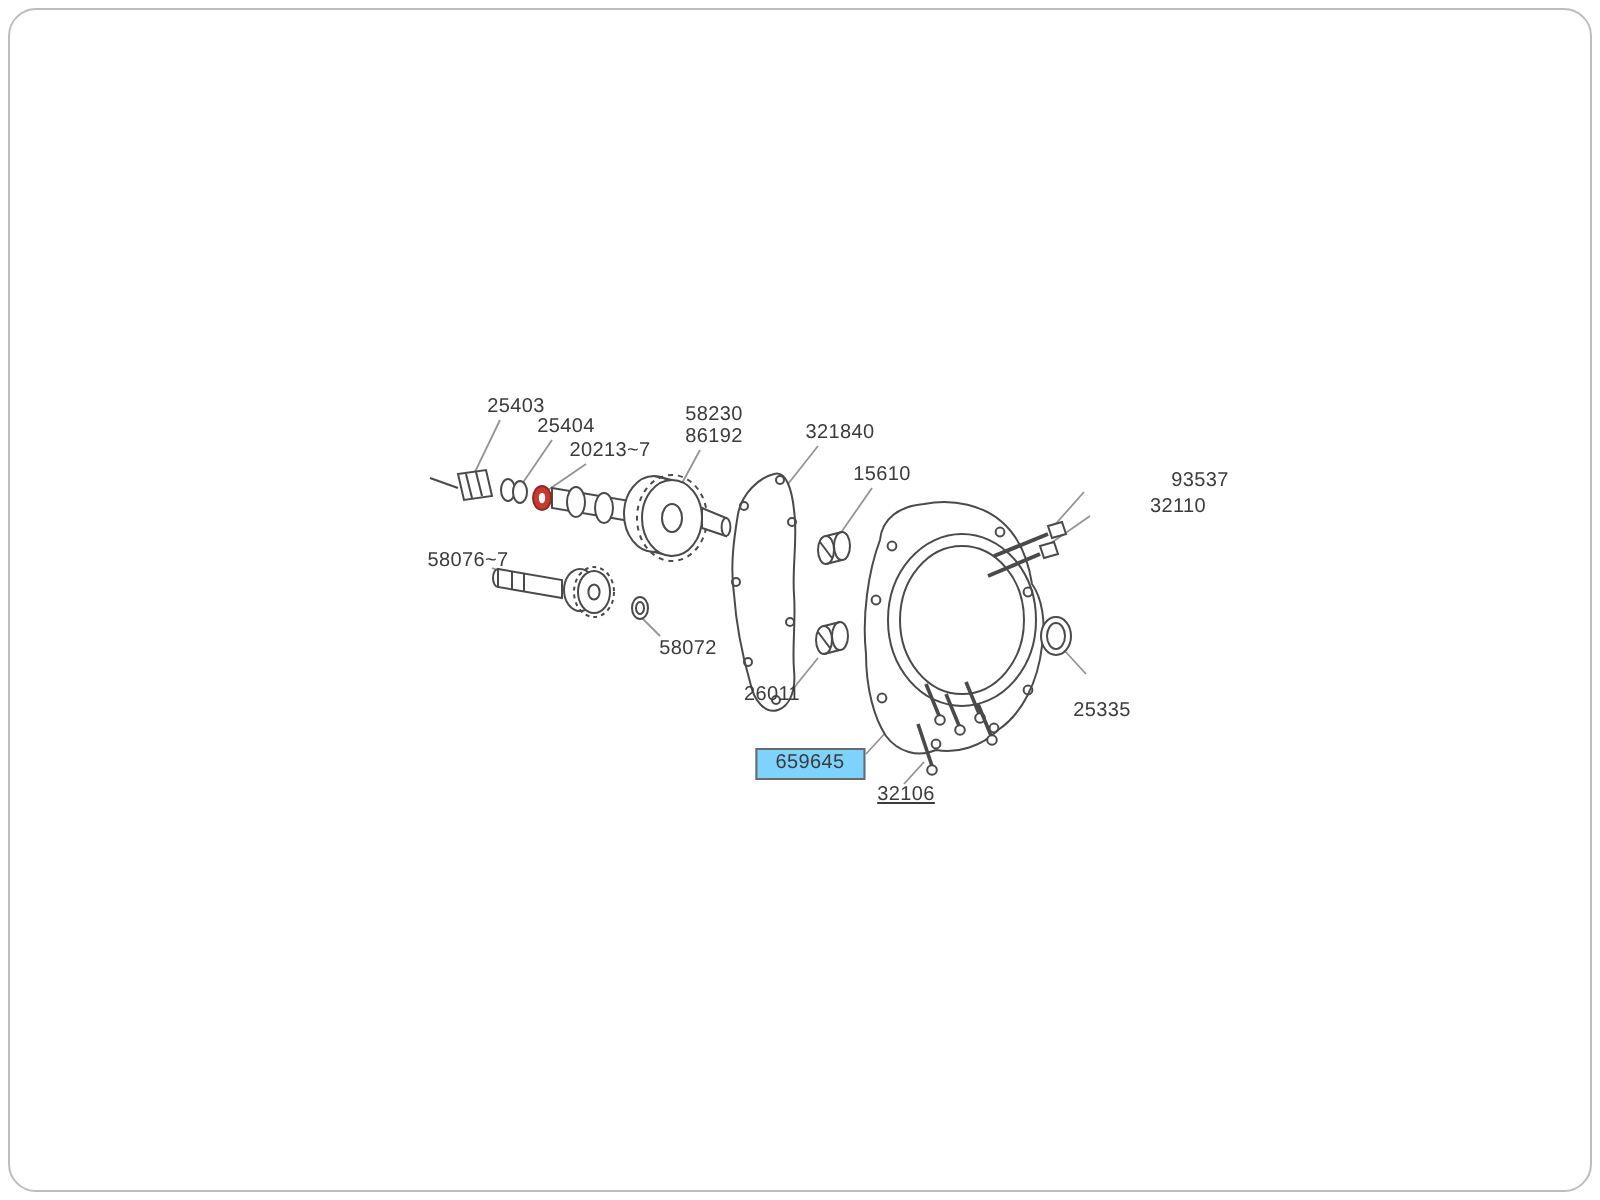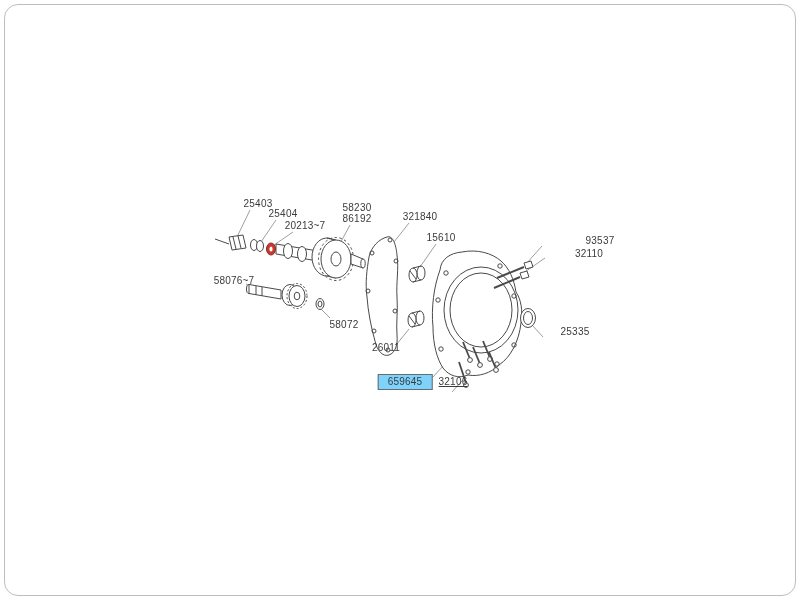--- a/index.html
+++ b/index.html
@@ -186,18 +186,18 @@
   <div class="part-label" style="left:357px; top:208px;">58230</div>
   <div class="part-label" style="left:357px; top:219px;">86192</div>
   <div class="part-label" style="left:420px; top:217px;">321840</div>
   <div class="part-label" style="left:441px; top:238px;">15610</div>
   <div class="part-label" style="left:554px; top:241px;margin-left:46px;">93537</div>
   <div class="part-label" style="left:557px; top:254px;margin-left:32px;">32110</div>
   <div class="part-label" style="left:224px; top:281px;padding-left:20px;">58076~7</div>
   <div class="part-label" style="left:344px; top:325px;">58072</div>
   <div class="part-label" style="left:386px; top:348px;">26011</div>
   <div class="part-label boxed" style="left:405px; top:382px;">659645</div>
-  <div class="part-label" style="left:453px; top:382px;text-decoration:underline;">32106</div>
-  <div class="part-label" style="left:551px; top:332px;margin-left:24px;">25335</div>
+  <div class="part-label" style="left:453px; top:398px;text-decoration:underline;">32106</div>
+  <div class="part-label" style="left:551px; top:356px;">25335</div>
 
 </div>
 
 <div class="frame"></div>
 
 </body></html>

